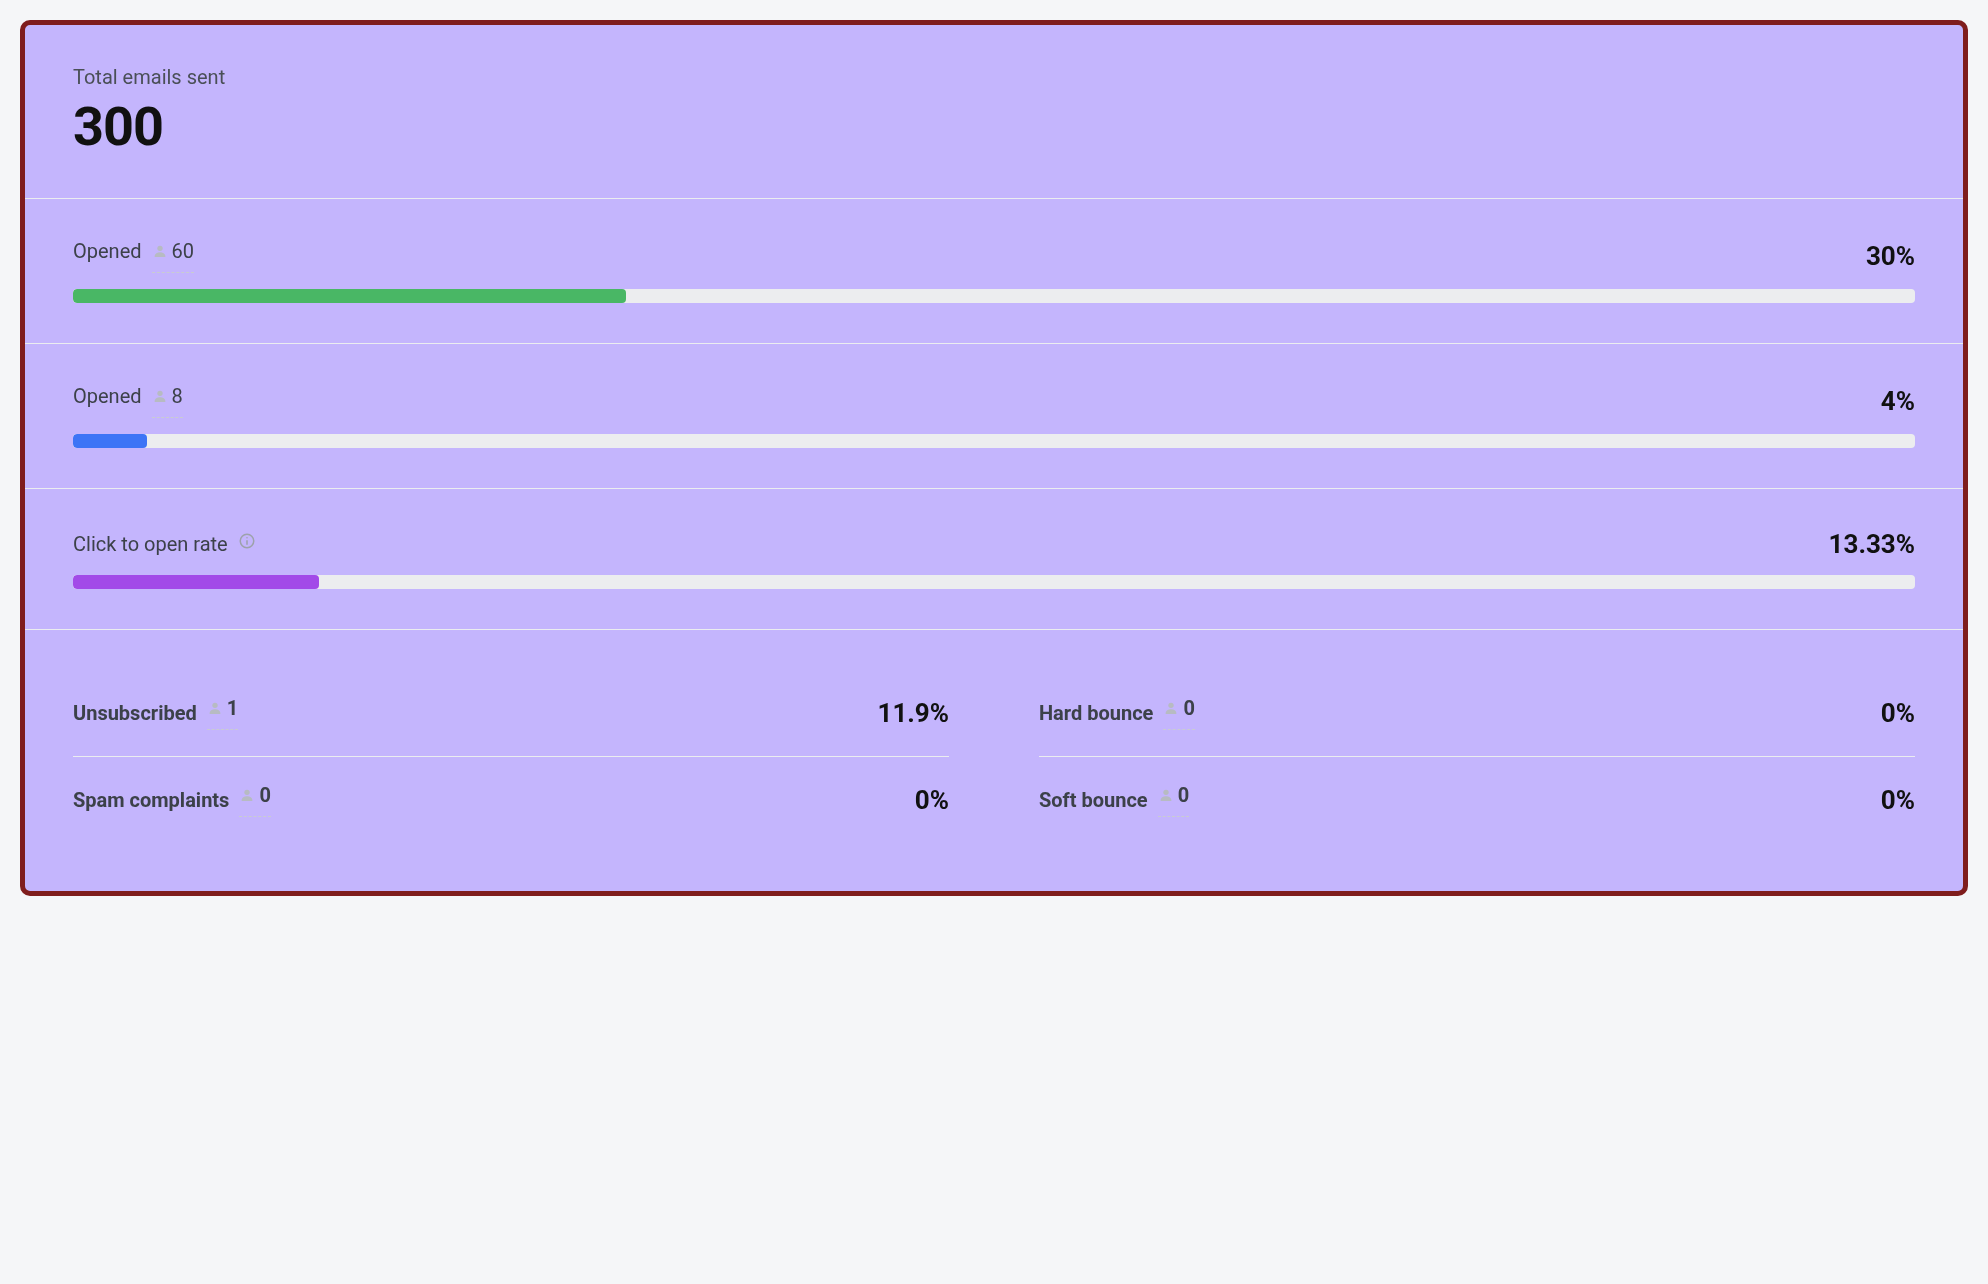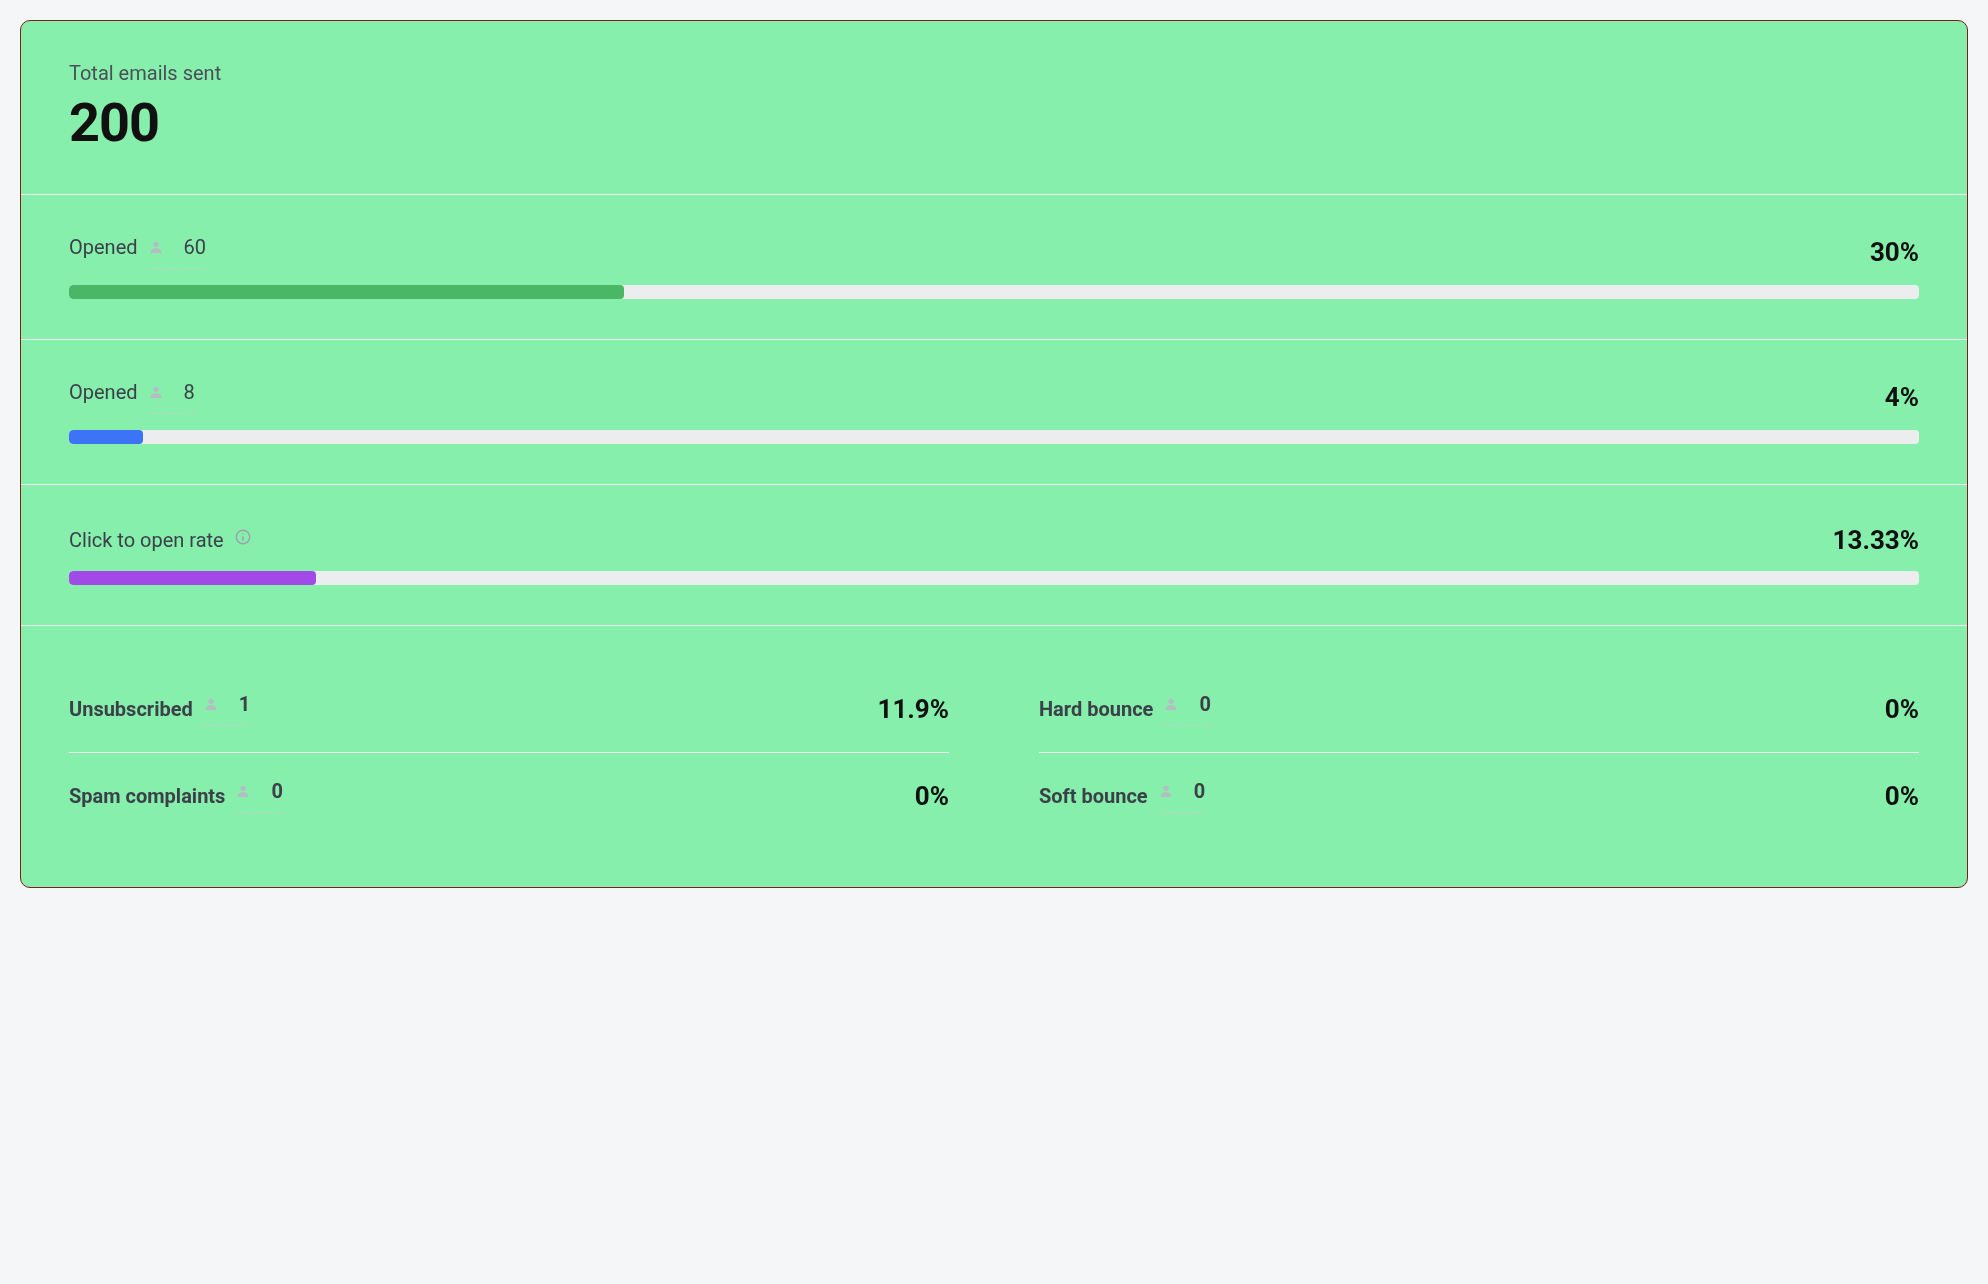--- a/index.html
+++ b/index.html
@@ -3,22 +3,22 @@
 <meta charset="utf-8">
 <style>
   * { box-sizing: border-box; margin: 0; padding: 0; }
   body {
     font-family: -apple-system, BlinkMacSystemFont, "Segoe UI", Roboto, Helvetica, Arial, sans-serif;
     background: #f5f6f8;
     padding: 20px;
     color: #1f2328;
   }
   .card {
-    background: #86efac;
-    border: 1px solid #7f1d1d;
+    background: #c4b5fd;
+    border: 5px solid #7f1d1d;
     border-radius: 10px;
     overflow: hidden;
   }
   .section {
     padding: 40px 48px;
     border-bottom: 1px solid #ebedf0;
   }
   .section.last { border-bottom: none; padding-bottom: 48px; }
   .total-label {
     font-size: 20px;
@@ -42,21 +42,21 @@
     align-items: flex-start;
     gap: 10px;
   }
   .metric-label {
     font-size: 20px;
     color: #3c4149;
   }
   .person-stat {
     display: inline-flex;
     align-items: center;
-    gap: 20px;
+    gap: 4px;
     border-bottom: 1px dashed #c9ccd1;
     padding-bottom: 9px;
   }
   .person-stat .count {
     font-size: 20px;
     color: #3c4149;
   }
   .person-icon {
     width: 16px;
     height: 16px;
@@ -119,21 +119,21 @@
     color: #111;
   }
 </style>
 </head>
 <body>
 
 <div class="card">
 
   <div class="section">
     <div class="total-label">Total emails sent</div>
-    <div class="total-value">200</div>
+    <div class="total-value">300</div>
   </div>
 
   <div class="section">
     <div class="metric-row">
       <div class="metric-left">
         <span class="metric-label">Opened</span>
         <span class="person-stat">
           <span class="person-icon">
             <svg viewBox="0 0 24 24" width="16" height="16" fill="#b7bbc2">
                 <circle cx="12" cy="8" r="4"></circle>

